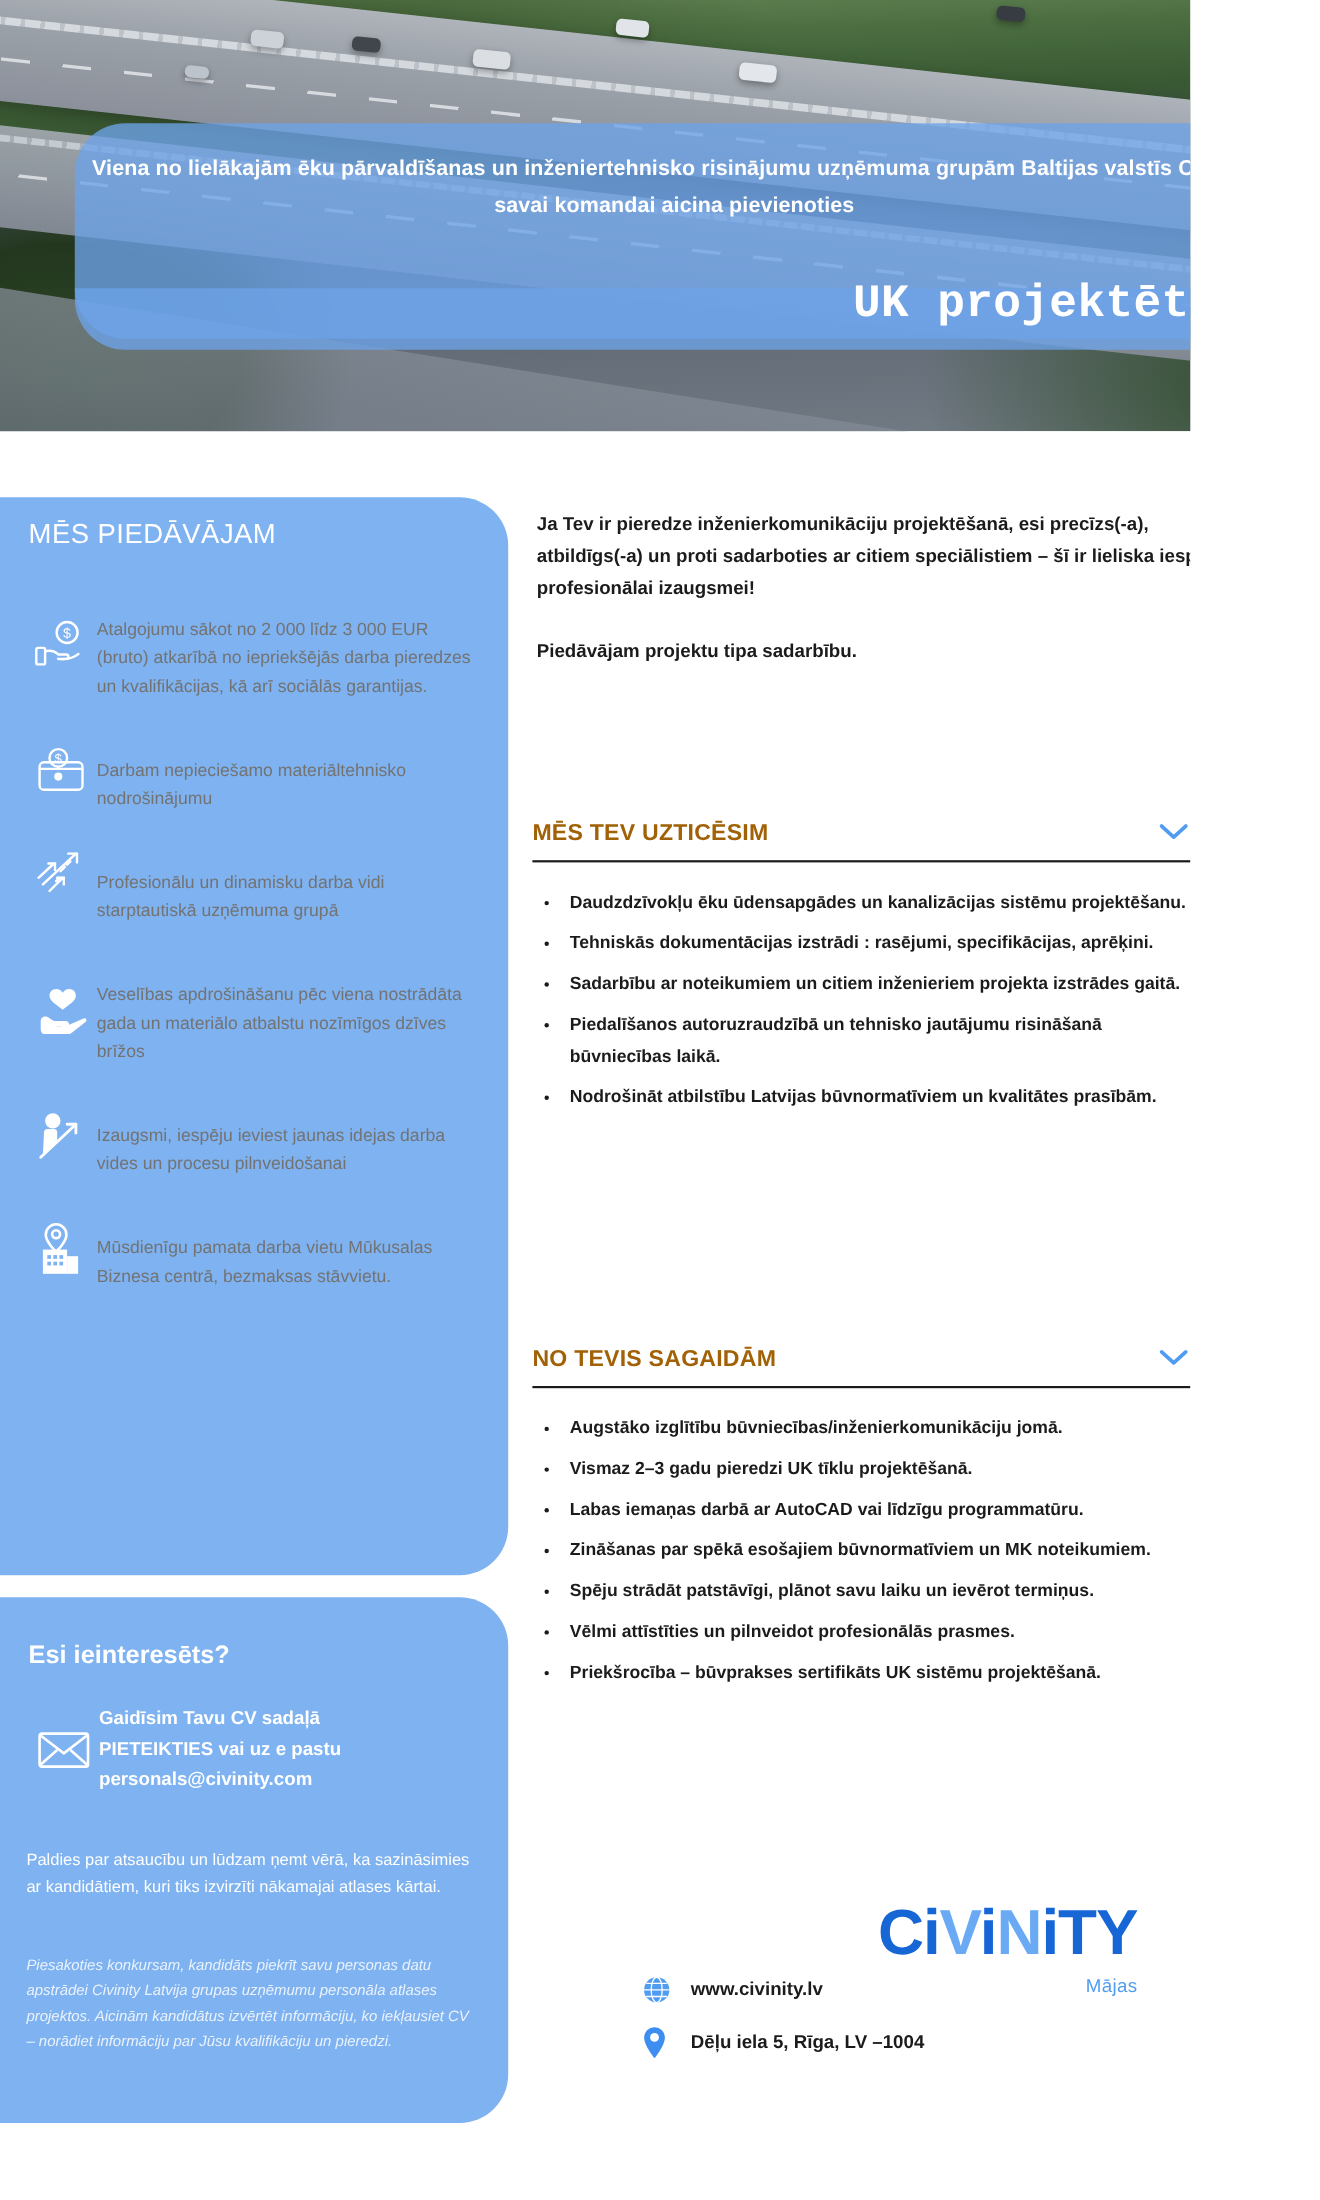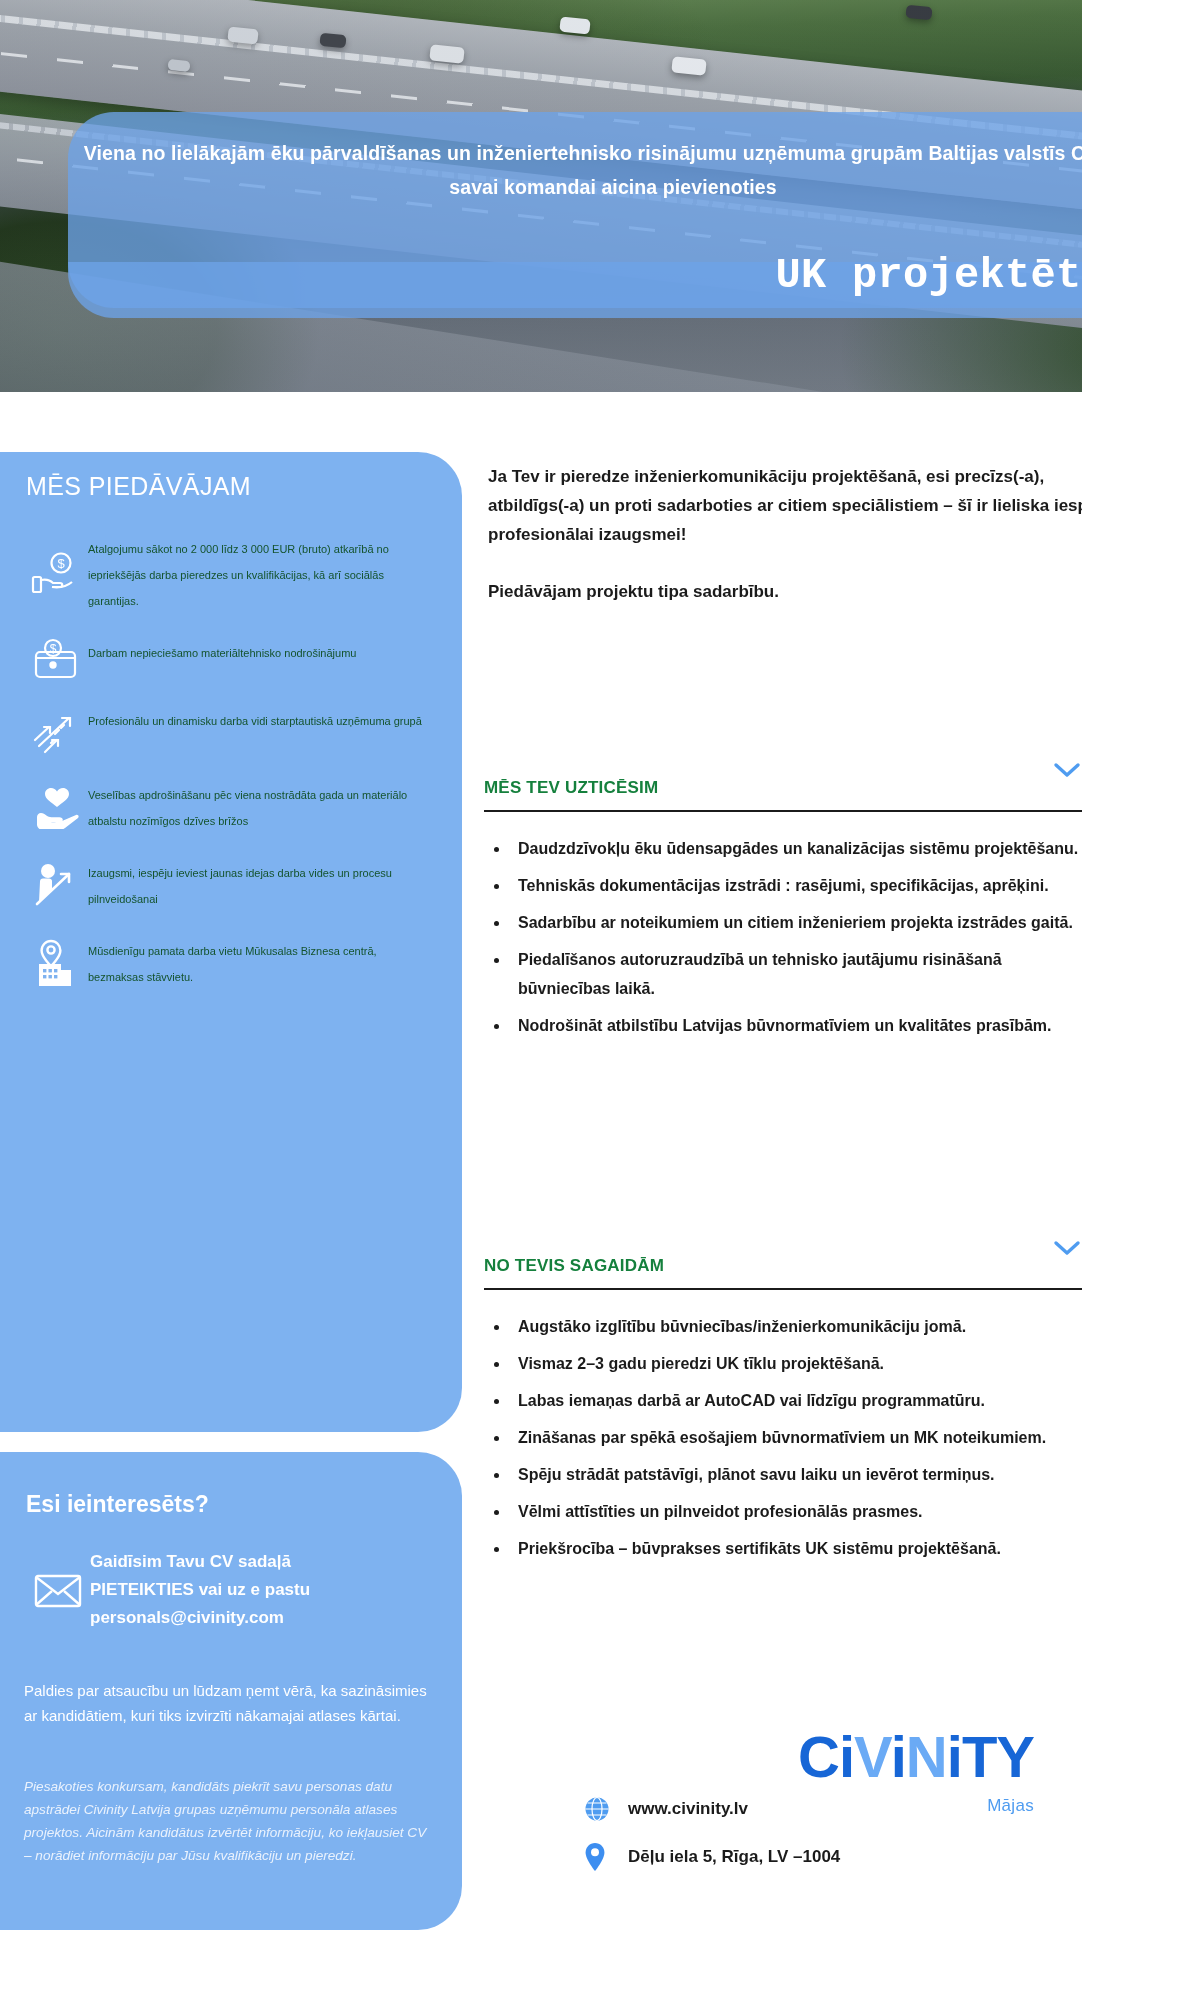--- a/index.html
+++ b/index.html
@@ -170,25 +170,26 @@
     margin-bottom: 24px;
   }
   .benefit-icon {
     width: 62px;
     min-width: 62px;
     padding-top: 4px;
     display: flex;
     justify-content: center;
   }
   .benefit-text {
-    color: #14532d;
-    font-size: 11px;
+    color: #737373;
+    font-size: 16px;
     line-height: 26px;
     padding-top: 2px;
     max-width: 340px;
+    margin-top: 24px;
   }
   .benefit.b1 .benefit-icon { align-self: center; padding-top: 0; }
   .benefit.b2 .benefit-icon { align-self: center; padding-top: 0; }
   .benefit.b4 .benefit-icon { align-self: center; padding-top: 0; }
   .benefit.b5 .benefit-icon { align-self: center; padding-top: 0; }
   .benefit.b6 .benefit-icon { align-self: center; padding-top: 0; }
 
   .interested-heading {
     position: absolute;
     left: 26px; top: 1491px;
@@ -246,25 +247,24 @@
     width: 612px;
   }
   .section-head {
     display: flex;
     align-items: center;
     justify-content: space-between;
     border-bottom: 2px solid #1b1b1b;
     padding-bottom: 12px;
   }
   .section-title {
-    color: #15803d;
-    font-size: 17px;
+    color: #a16207;
+    font-size: 21px;
     font-weight: bold;
     letter-spacing: .2px;
-    margin-top: 32px;
   }
   .chev { flex: 0 0 auto; margin-right: 14px; }
   .section ul {
     margin-top: 22px;
     padding-left: 26px;
   }
   .section li {
     color: #1b1b1b;
     font-size: 16px;
     font-weight: bold;

